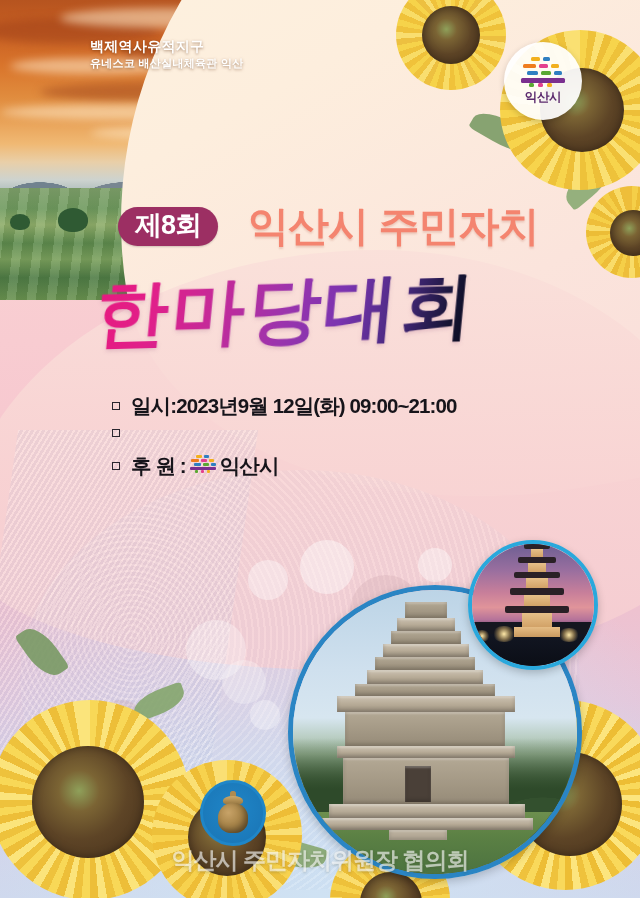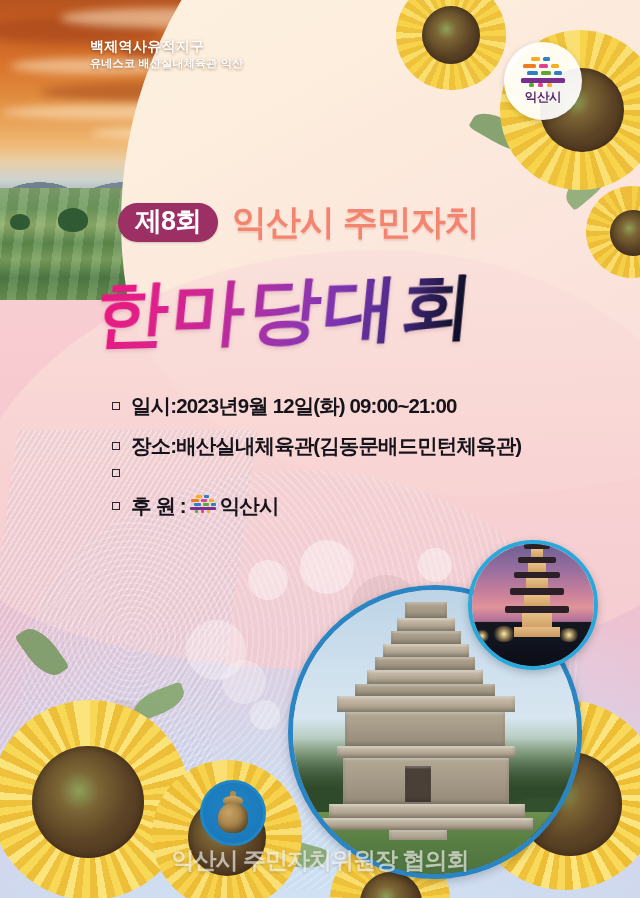--- a/index.html
+++ b/index.html
@@ -132,23 +132,24 @@
     display:flex; align-items:center; gap:14px;
   }
   .badge{
     background:#9c2f63; color:#fff;
     font-size:27px; font-weight:800; letter-spacing:-1px;
     padding:4px 17px 6px; border-radius:24px;
     line-height:1.1;
     box-shadow:0 1px 2px rgba(0,0,0,.18);
   }
   .title-main{
-    font-size:35px; font-weight:800; letter-spacing:-1px;
+    font-size:41px; font-weight:800; letter-spacing:-1px;
     color:#f4846f;
     text-shadow:0 2px 2px rgba(180,90,70,.22);
+    margin-left:16px;
   }
 
   .brush{
     position:absolute; left:96px; top:262px; z-index:30;
     font-size:73px; font-weight:800; letter-spacing:3px;
     font-family:"DejaVu Sans","Liberation Sans",sans-serif;
     background:linear-gradient(100deg,#e8197e 0%, #e0208a 16%, #c22a9a 33%,
                #9b34ad 50%, #7a34b0 64%, #4a2a82 78%, #151433 92%, #080818 100%);
     -webkit-background-clip:text; background-clip:text;
     color:transparent;
@@ -371,25 +372,20 @@
   <div class="info">
 
     <div class="row">
       <span class="bullet"></span>
       <span>일시:</span>
       <span> 2023년 </span>
       <b>9월 12일</b>
       <span>(화) 09:00~21:00</span>
     </div>
 
-    <div class="row">
-      <span class="bullet"></span>
-      <span>장소:</span>
-      <span> 배산실내체육관(김동문배드민턴체육관)</span>
-    </div>
 
     <div class="row">
       <span class="bullet"></span>
     </div>
 
     <div class="row">
       <span class="bullet"></span>
       <span>후      원 :</span>
       <span class="logo-inline">
         <i style="left:7px;top:0px;width:6px;height:2.5px;background:#f2b01e;"></i>

